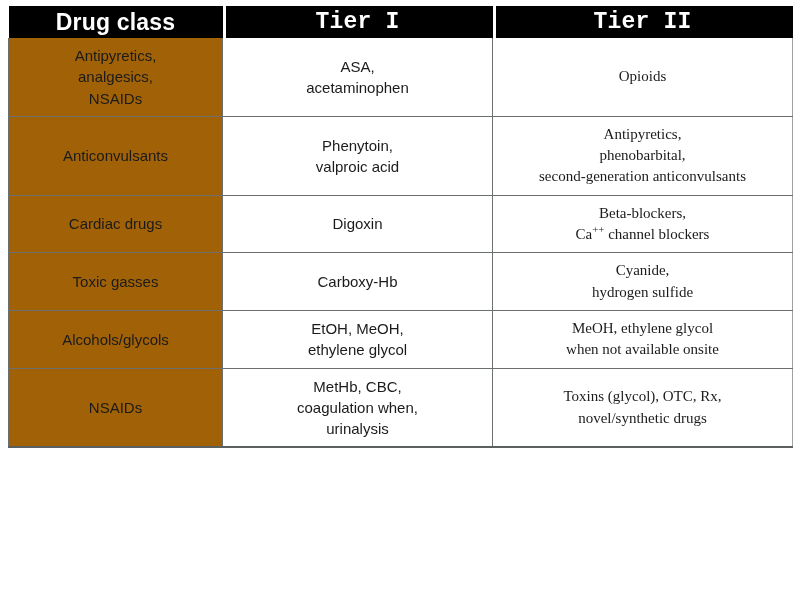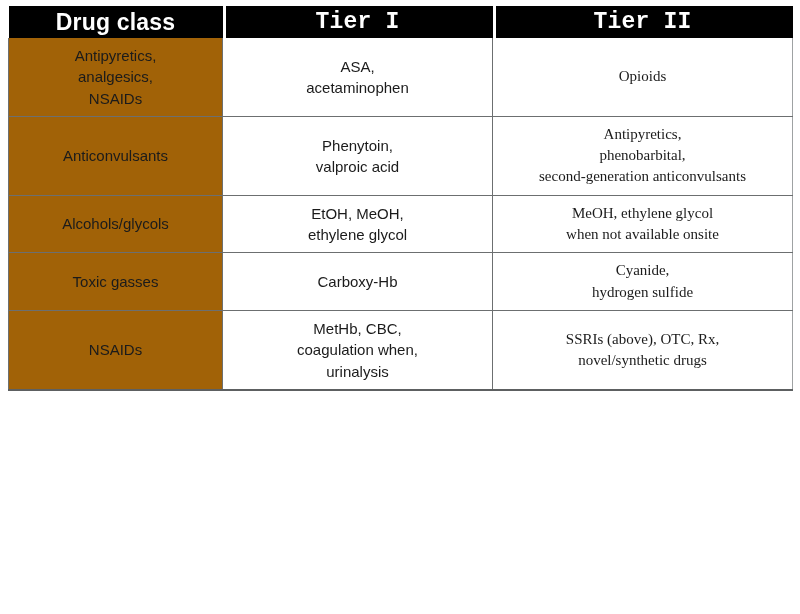--- a/index.html
+++ b/index.html
@@ -127,52 +127,64 @@
             <span class="nowrapline">valproic acid</span>
           </td>
           <td class="tier2cell">
             <span class="nowrapline">Antipyretics,</span>
             <span class="nowrapline">phenobarbital,</span>
             <span class="nowrapline">second-generation anticonvulsants</span>
           </td>
         </tr>
         <tr>
           <td class="classcell">
-            <span class="nowrapline">Alcohols/glycols</span>
+            <span class="nowrapline">Cardiac drugs</span>
           </td>
           <td class="tier1cell">
-            <span class="nowrapline">EtOH, MeOH,</span>
-            <span class="nowrapline">ethylene glycol</span>
+            <span class="nowrapline">Digoxin</span>
           </td>
           <td class="tier2cell">
-            <span class="nowrapline">MeOH, ethylene glycol</span>
-            <span class="nowrapline">when not available onsite</span>
+            <span class="nowrapline">Beta-blockers,</span>
+            <span class="nowrapline">Ca<sup class="dblplus">++</sup> channel blockers</span>
           </td>
         </tr>
         <tr>
           <td class="classcell">
             <span class="nowrapline">Toxic gasses</span>
           </td>
           <td class="tier1cell">
             <span class="nowrapline">Carboxy-Hb</span>
           </td>
           <td class="tier2cell">
             <span class="nowrapline">Cyanide,</span>
             <span class="nowrapline">hydrogen sulfide</span>
           </td>
         </tr>
         <tr>
           <td class="classcell">
+            <span class="nowrapline">Alcohols/glycols</span>
+          </td>
+          <td class="tier1cell">
+            <span class="nowrapline">EtOH, MeOH,</span>
+            <span class="nowrapline">ethylene glycol</span>
+          </td>
+          <td class="tier2cell">
+            <span class="nowrapline">MeOH, ethylene glycol</span>
+            <span class="nowrapline">when not available onsite</span>
+          </td>
+        </tr>
+        <tr>
+          <td class="classcell">
             <span class="nowrapline">NSAIDs</span>
           </td>
           <td class="tier1cell">
             <span class="nowrapline">MetHb, CBC,</span>
             <span class="nowrapline">coagulation when,</span>
             <span class="nowrapline">urinalysis</span>
           </td>
           <td class="tier2cell">
-            <span class="nowrapline">SSRIs (above), OTC, Rx,</span>
+            <span class="nowrapline">Toxins (glycol), OTC, Rx,</span>
             <span class="nowrapline">novel/synthetic drugs</span>
           </td>
         </tr>
       </tbody>
   </table>
 </div>
 
 </body></html>

